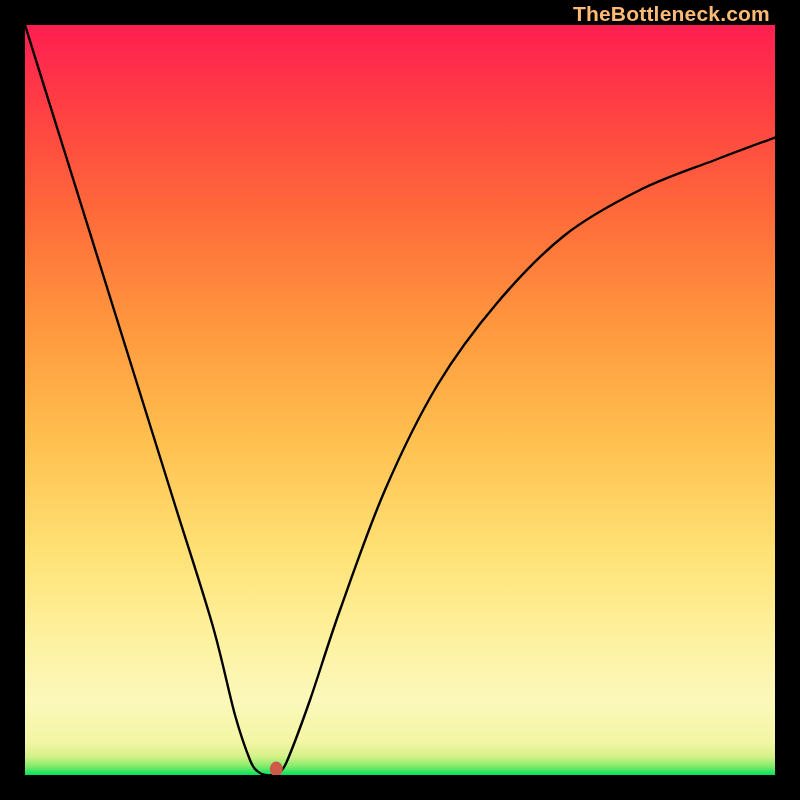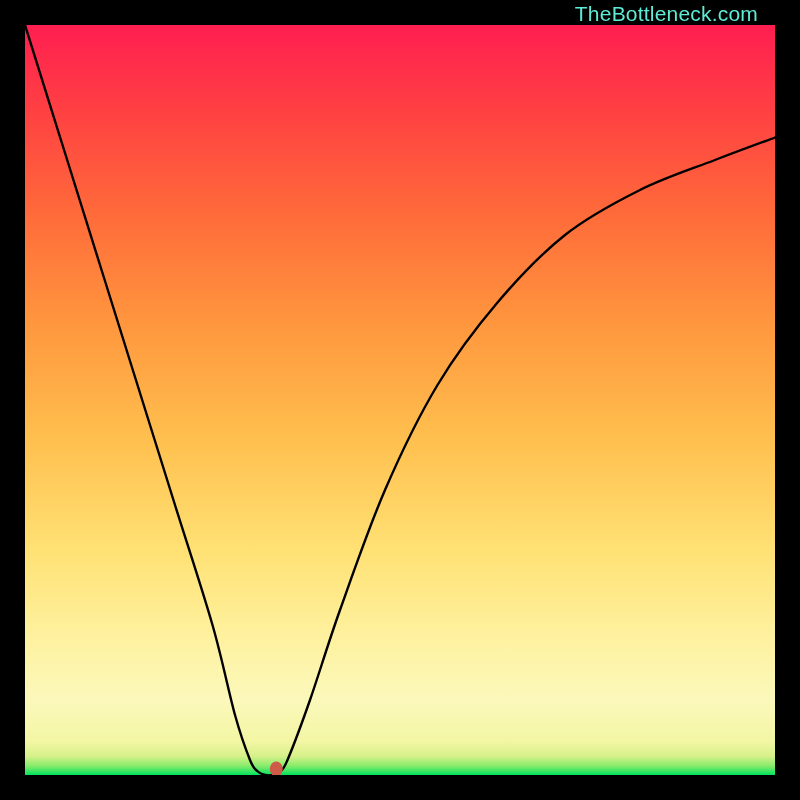--- a/index.html
+++ b/index.html
@@ -22,25 +22,25 @@
   .plot {
     position: absolute;
     left: 0;
     top: 0;
     width: 750px;
     height: 750px;
   }
   .watermark {
     position: absolute;
     top: 2px;
-    right: 42px;
-    color: #5eead4;
+    right: 30px;
+    color: #fdba74;
     font-size: 21px;
     letter-spacing: 0.2px;
-    font-weight: 400;
+    font-weight: 700;
   }
   svg { display: block; }
 </style>
 </head>
 <body>
 
 <div class="watermark">TheBottleneck.com</div>
 
 <div class="frame">
   <svg class="plot" viewBox="0 0 750 750">

